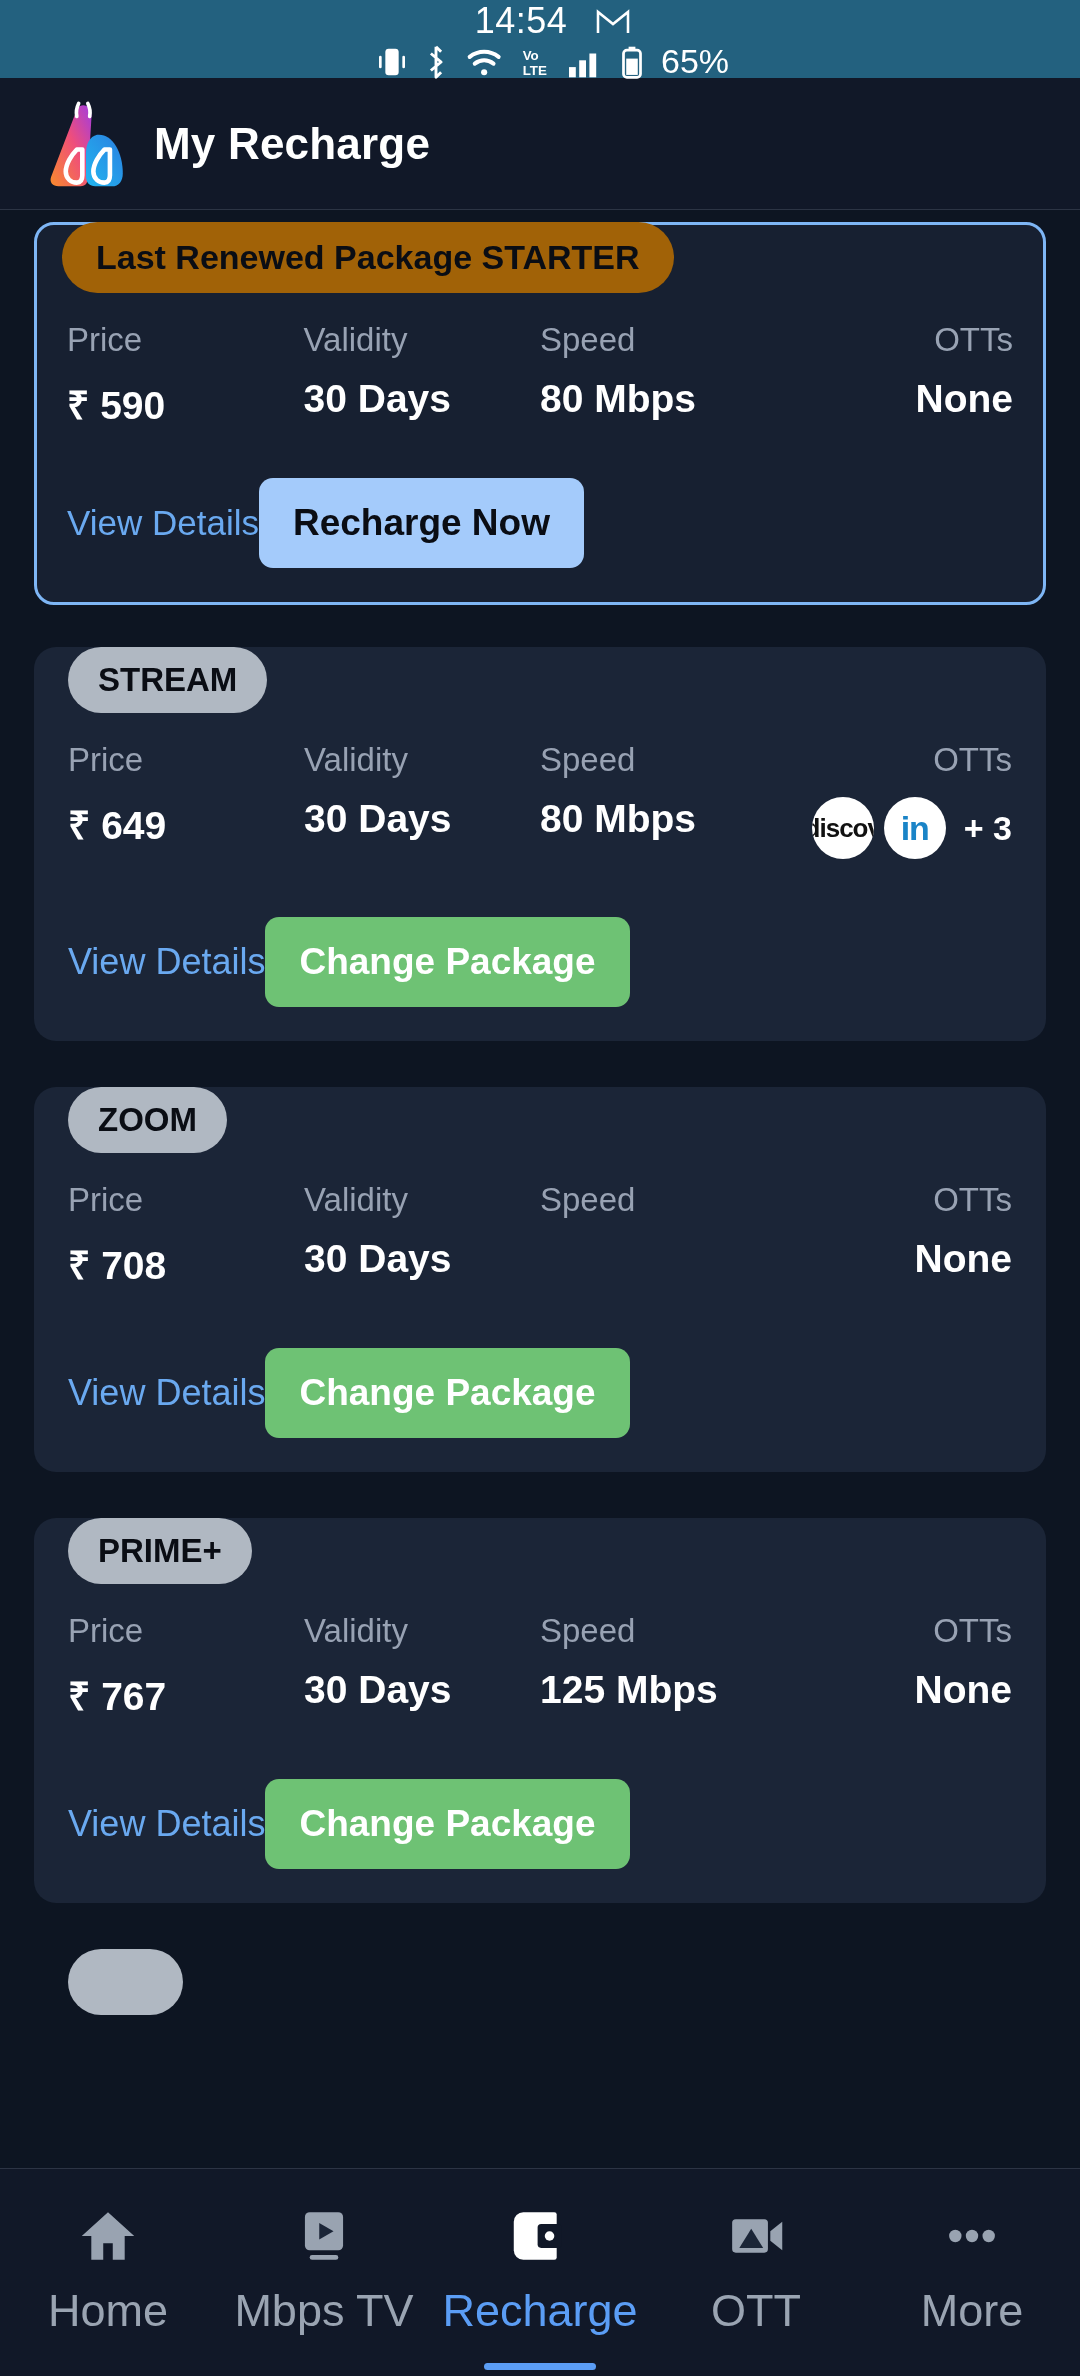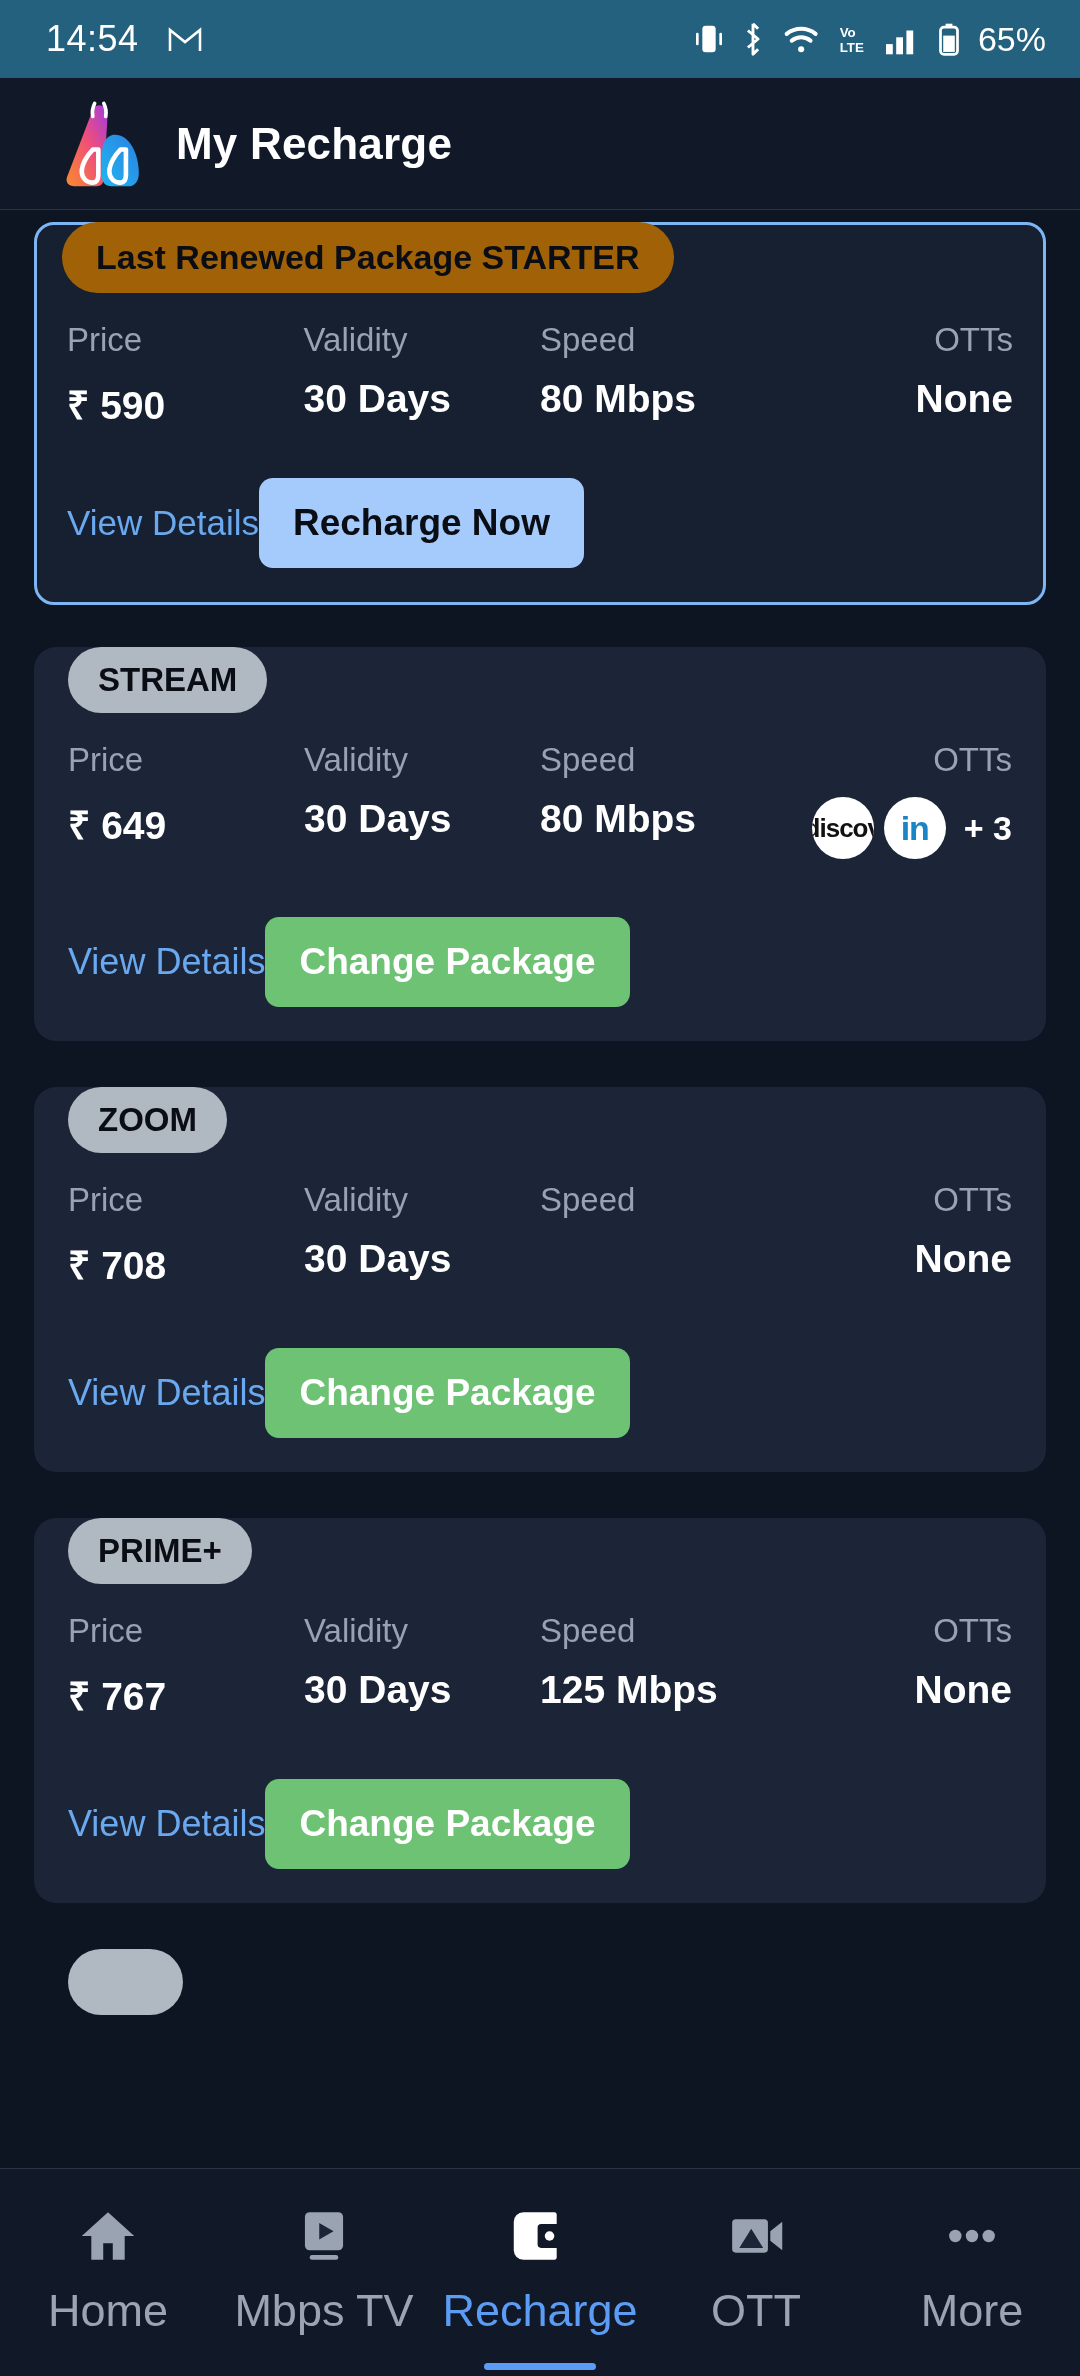--- a/index.html
+++ b/index.html
@@ -9,32 +9,33 @@
     font-family:"Liberation Sans", sans-serif;
     color:#ffffff;
     overflow:hidden;
     position:relative;
   }
 
   
   .statusbar{
     height:78px; background:#23617f;
     display:flex; align-items:center; justify-content:space-between;
-    padding:0 34px 0 46px;
+    padding:0 34px 0 60px;
+    flex-direction:column;
   }
   .sb-left{ display:flex; align-items:center; gap:28px; }
   .sb-time{ font-size:36px; font-weight:400; color:#fff; letter-spacing:.5px;}
   .sb-right{ display:flex; align-items:center; gap:16px; }
   .sb-batt-txt{ font-size:34px; color:#fff; margin-left:2px;}
   .ic{ display:inline-block; line-height:0; }
 
   
   .appbar{
     height:132px; background:#111828;
-    display:flex; align-items:center; gap:28px; padding:0 56px;
+    display:flex; align-items:center; gap:22px; padding:0 40px;
     border-bottom:1px solid #2c3444;
   }
   .logo{ width:92px; height:92px; position:relative; flex:none; }
   .app-title{ font-size:44px; font-weight:bold; letter-spacing:.2px; }
 
   
   .scroll{
     position:absolute; top:210px; left:0; right:0; bottom:208px;
     background:#0d1522; overflow:hidden;
   }

